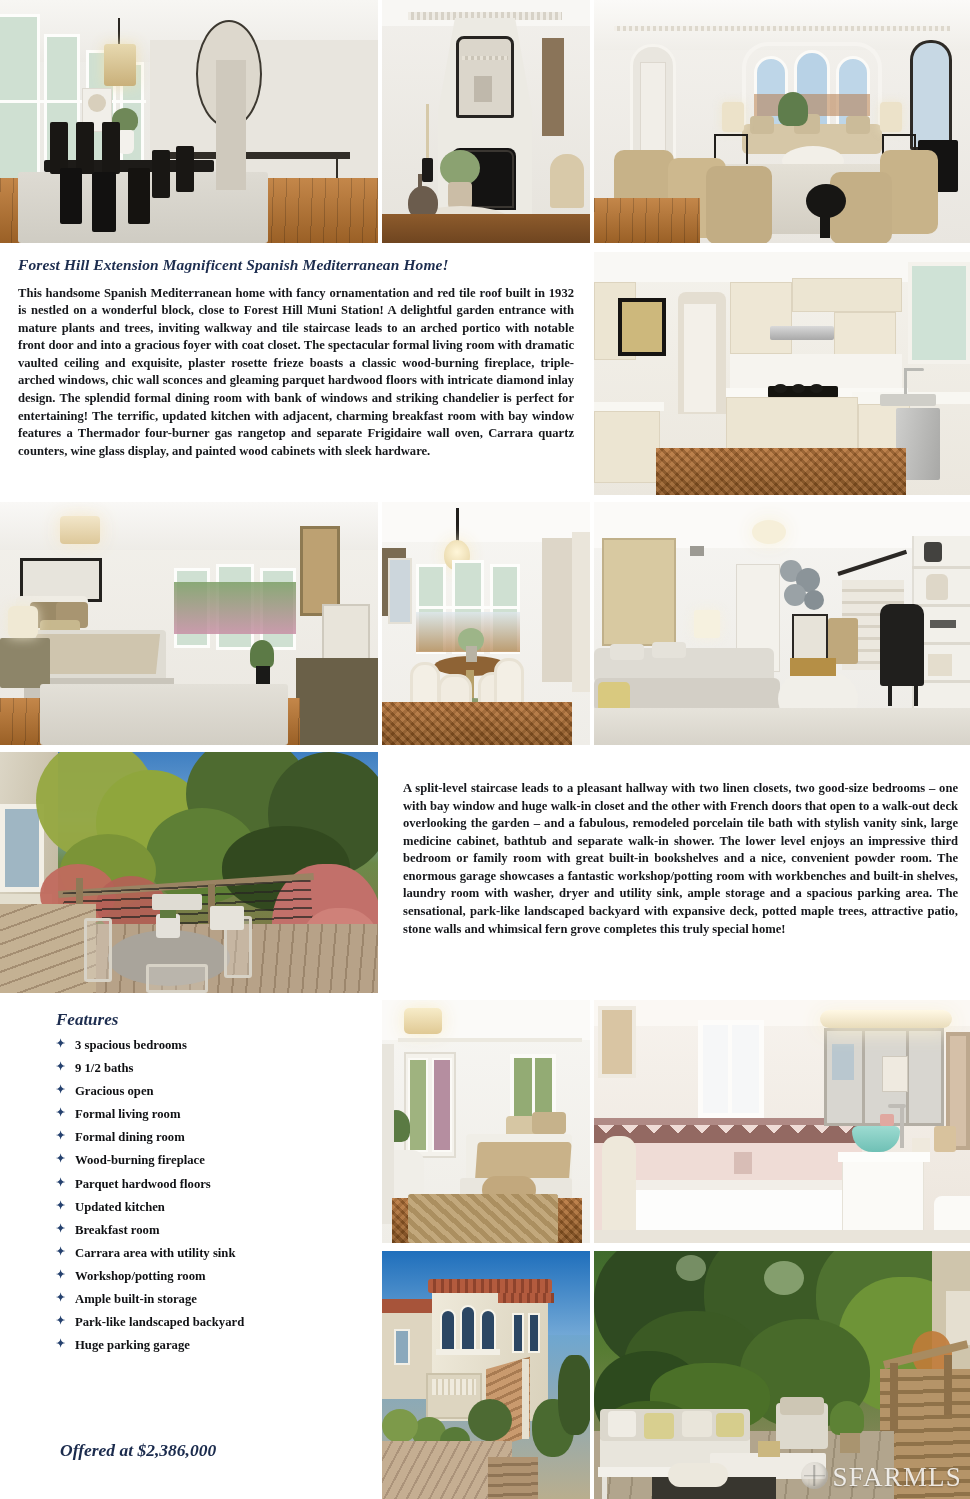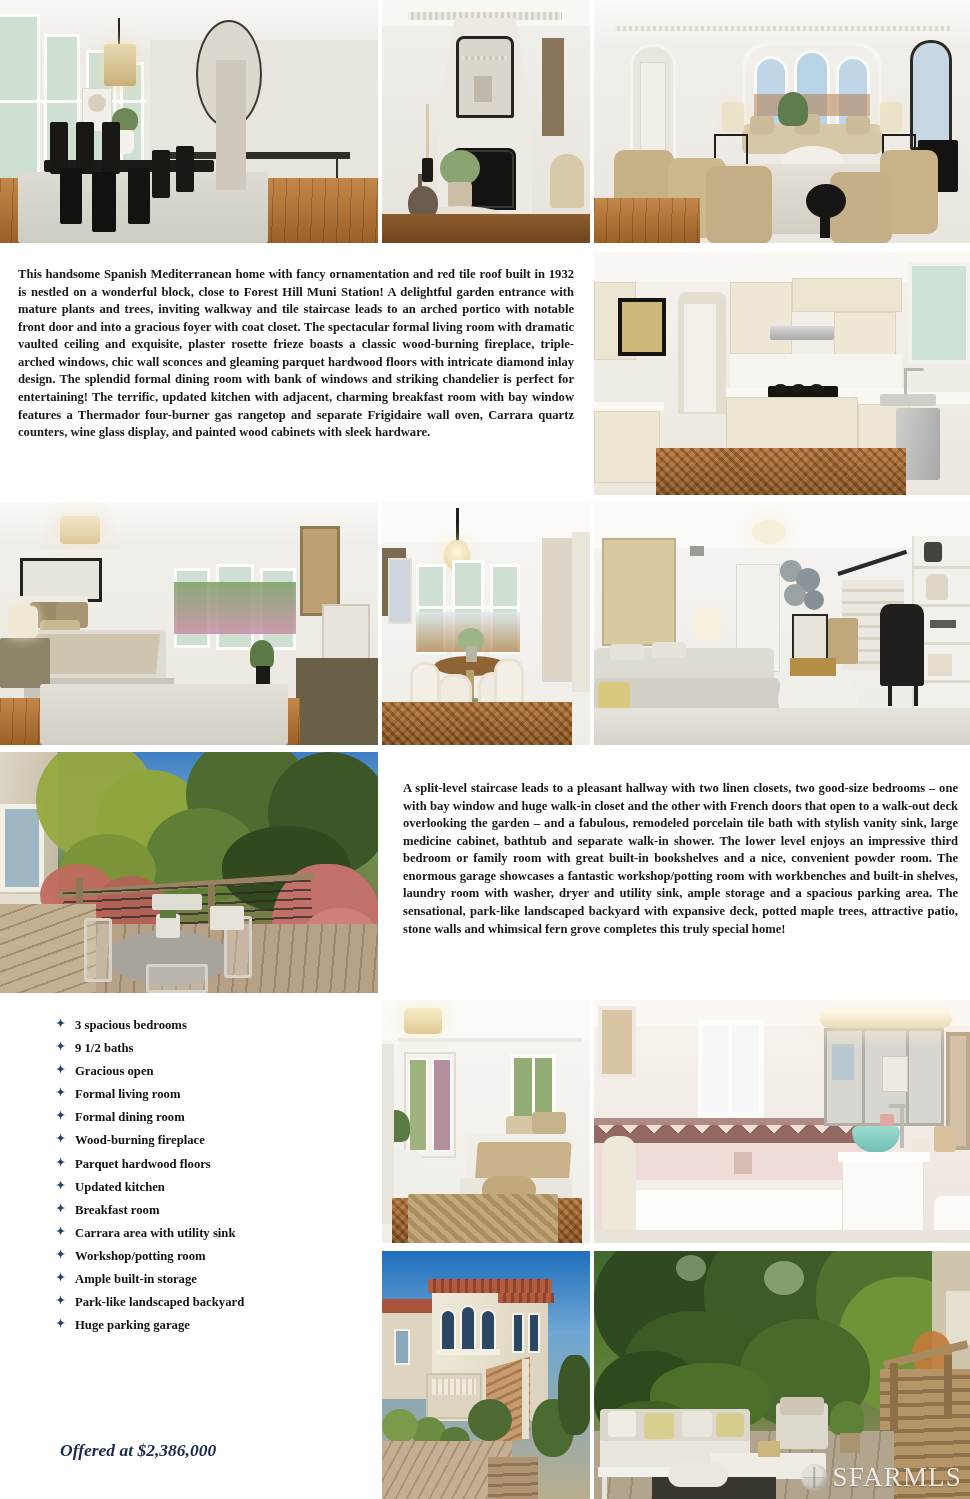--- a/index.html
+++ b/index.html
@@ -102,21 +102,20 @@
     font-weight: bold;
     color: #1b2b4d;
     font-size: 17.5px;
   }
 
   
   .watermark {
     position: absolute;
     right: 8px; bottom: 6px;
     display: flex;
-    align-items: center;
     gap: 5px;
     opacity: .88;
     pointer-events: none;
   }
   .watermark .wm-text {
     font-family: "Liberation Serif", serif;
     font-size: 27px;
     letter-spacing: 1.2px;
     color: rgba(255,255,255,.93);
     text-shadow: 0 1px 2px rgba(0,0,0,.35);
@@ -275,20 +274,21 @@
       <div style="position:absolute;left:286px;top:150px;width:58px;height:84px;border-radius:10px;background:#c8b389;"></div>
       <div style="position:absolute;left:236px;top:172px;width:62px;height:72px;border-radius:10px;background:#c4af86;"></div>
 
       <div style="position:absolute;left:212px;top:184px;width:40px;height:34px;border-radius:50%;background:#171614;"></div>
       <div style="position:absolute;left:226px;top:210px;width:10px;height:28px;background:#171614;"></div>
       <div class="floor plankfloor" style="left:0;top:198px;width:106px;height:45px;"></div>
     </div>
   </div>
 
   <div class="textblock" style="left:0;top:250px;width:588px;height:250px;padding:6px 14px 0 18px;">
+    <div class="headline">Forest Hill Extension Magnificent Spanish Mediterranean Home!</div>
     <div class="bodytext" style="margin-top:10px;">This handsome Spanish Mediterranean home with fancy ornamentation and red tile roof built in 1932 is nestled on a wonderful block, close to Forest Hill Muni Station!  A delightful garden entrance with mature plants and trees, inviting walkway and tile staircase leads to an arched portico with notable front door and into a gracious foyer with coat closet.  The spectacular formal living room with dramatic vaulted ceiling and exquisite, plaster rosette frieze boasts a classic wood-burning fireplace, triple-arched windows, chic wall sconces and gleaming parquet hardwood floors with intricate diamond inlay design.  The splendid formal dining room with bank of windows and striking chandelier is perfect for entertaining!  The terrific, updated kitchen with adjacent, charming breakfast room with bay window features a Thermador four-burner gas rangetop and separate Frigidaire wall oven, Carrara quartz counters, wine glass display, and painted wood cabinets with sleek hardware.</div>
   </div>
 
   <div class="photo" style="left:594px;top:252px;width:376px;height:243px;">
     <div class="ph-inner" style="background:linear-gradient(180deg,#f4f2ec,#ebe7de);">
       <div class="ceil" style="left:0;top:0;width:100%;height:30px;background:#f9f8f5;"></div>
 
       <div style="position:absolute;left:136px;top:30px;width:62px;height:72px;background:#eee7d5;border:1px solid #ddd4bf;"></div>
       <div style="position:absolute;left:198px;top:26px;width:110px;height:34px;background:#ece5d2;border:1px solid #ddd4bf;"></div>
       <div style="position:absolute;left:240px;top:60px;width:62px;height:44px;background:#eee7d5;border:1px solid #ddd4bf;"></div>
@@ -506,20 +506,21 @@
       <div style="position:absolute;left:152px;top:142px;width:50px;height:16px;background:#dfdcd3;border-radius:2px;"></div>
       <div style="position:absolute;left:210px;top:154px;width:34px;height:24px;background:#e6e3db;border-radius:2px;"></div>
     </div>
   </div>
 
   <div class="textblock" style="left:398px;top:778px;width:572px;height:215px;padding:2px 12px 0 5px;">
     <div class="bodytext">A split-level staircase leads to a pleasant hallway with two linen closets, two good-size bedrooms – one with bay window and huge walk-in closet and the other with French doors that open to a walk-out deck overlooking the garden – and a fabulous, remodeled porcelain tile bath with stylish vanity sink, large medicine cabinet, bathtub and separate walk-in shower.  The lower level enjoys an impressive third bedroom or family room with great built-in bookshelves and a nice, convenient powder room.  The enormous garage showcases a fantastic workshop/potting room with workbenches and built-in shelves, laundry room with washer, dryer and utility sink, ample storage and a spacious parking area.  The sensational, park-like landscaped backyard with expansive deck, potted maple trees, attractive patio, stone walls and whimsical fern grove completes this truly special home!</div>
   </div>
 
   <div class="textblock" style="left:0;top:1000px;width:378px;height:499px;padding:10px 14px 0 56px;">
+    <div class="features-title">Features</div>
     <ul class="features">
         <li><span class="bullet">✦</span><span>3 spacious bedrooms</span></li>
         <li><span class="bullet">✦</span><span>9 1/2 baths</span></li>
         <li><span class="bullet">✦</span><span>Gracious open</span></li>
         <li><span class="bullet">✦</span><span>Formal living room</span></li>
         <li><span class="bullet">✦</span><span>Formal dining room</span></li>
         <li><span class="bullet">✦</span><span>Wood-burning fireplace</span></li>
         <li><span class="bullet">✦</span><span>Parquet hardwood floors</span></li>
         <li><span class="bullet">✦</span><span>Updated kitchen</span></li>
         <li><span class="bullet">✦</span><span>Breakfast room</span></li>

